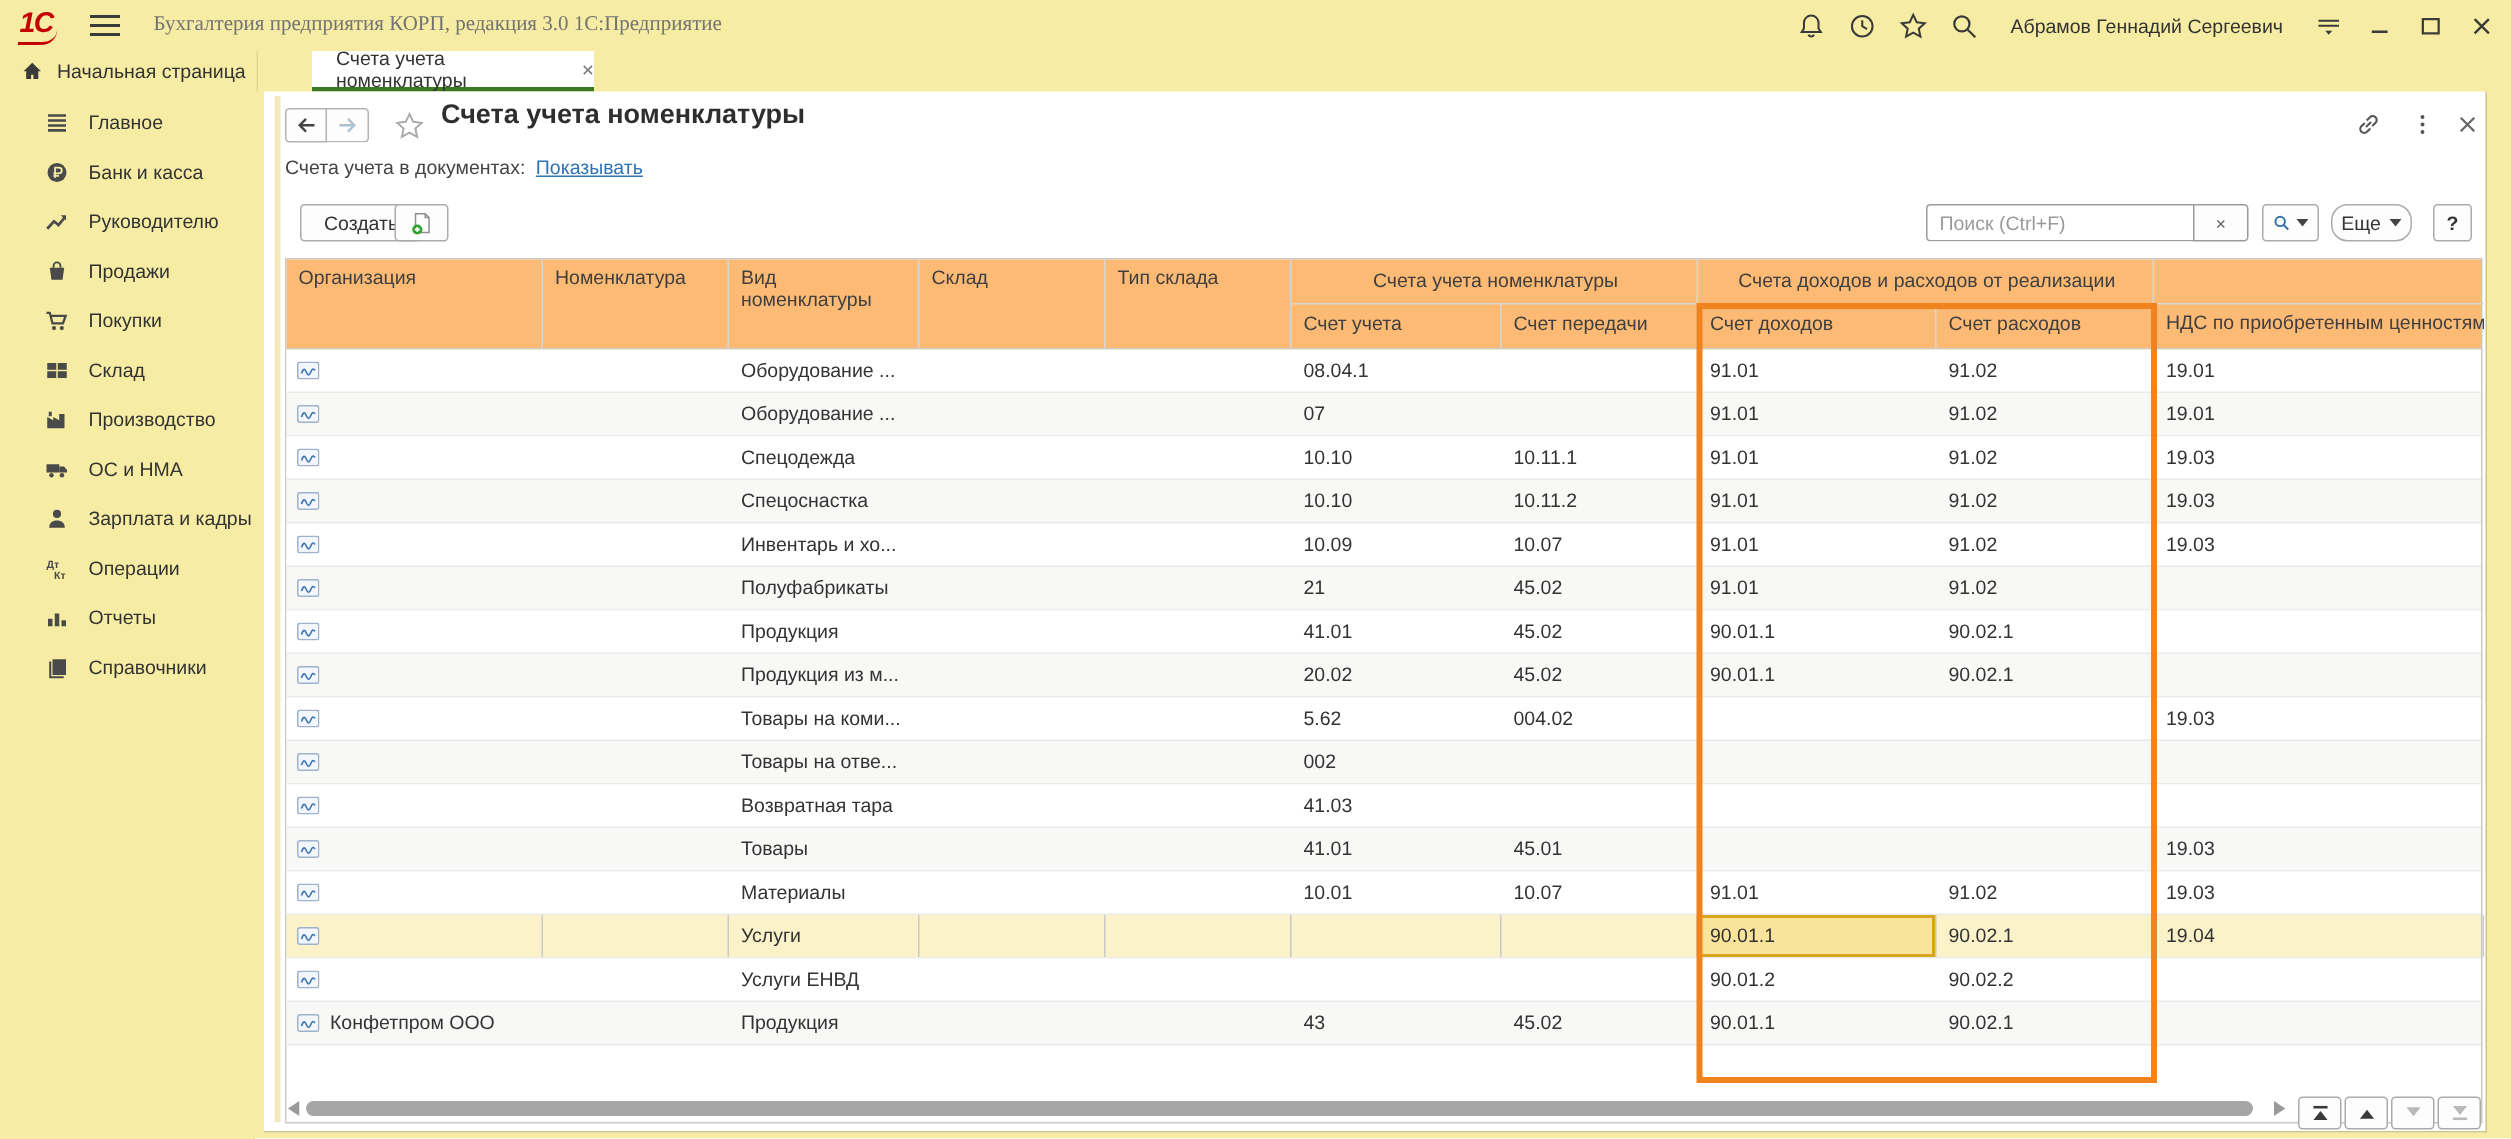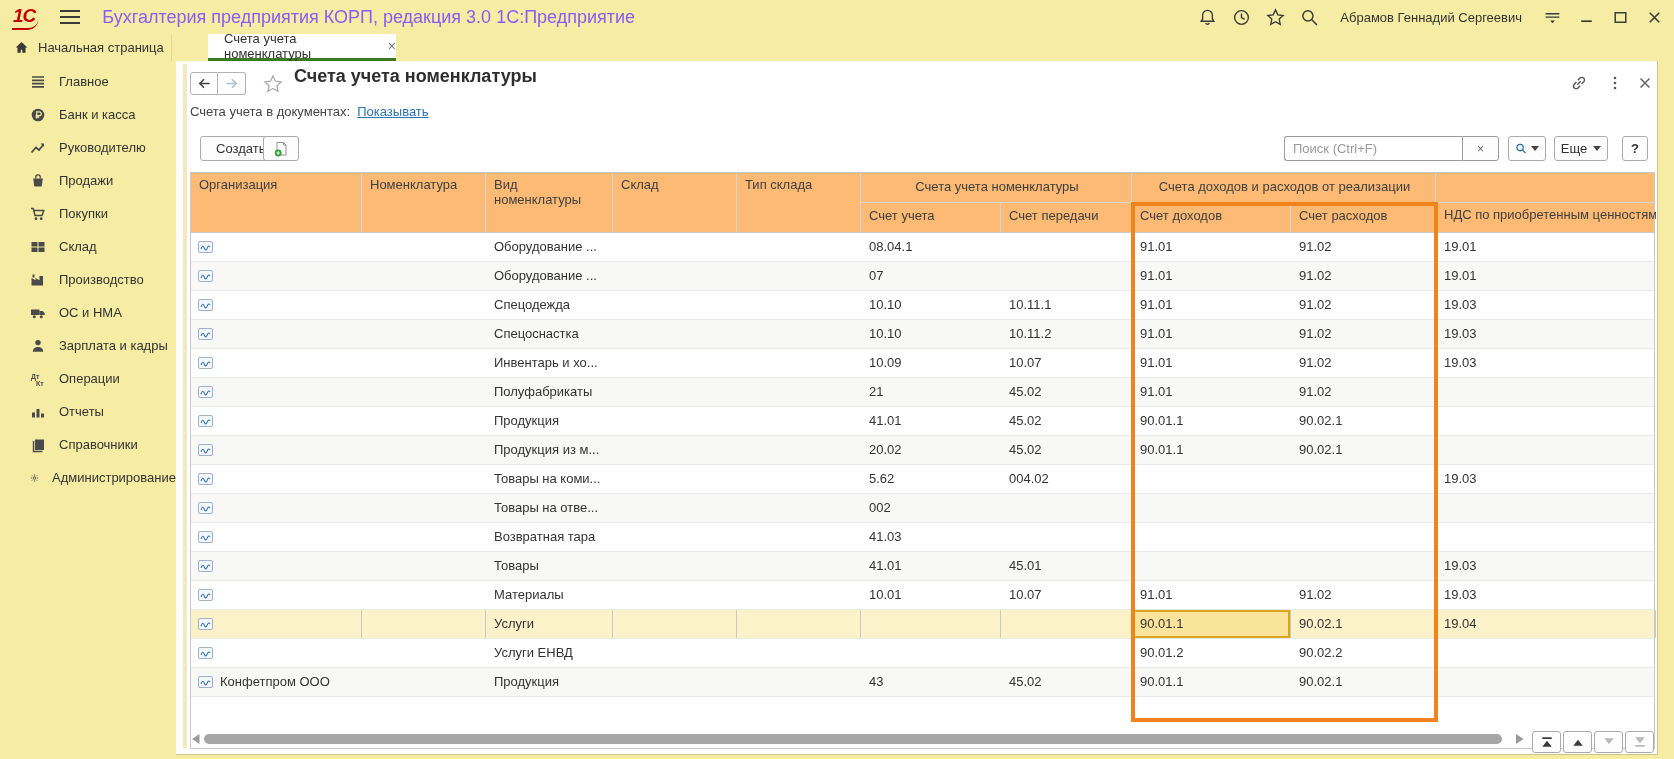--- a/index.html
+++ b/index.html
@@ -15,21 +15,21 @@
   body{width:1674px;height:759px;overflow:hidden;position:relative;
        font-family:"Liberation Sans",sans-serif;color:#333;}
   .screen{position:absolute;inset:0;background:var(--panel_yellow);}
 
   
   .topbar{position:absolute;left:0;top:0;width:1674px;height:34px;display:flex;align-items:center;}
   .logo{margin-left:12px;color:#C40000;font-weight:bold;font-style:italic;font-size:19px;letter-spacing:-1px;
         border-bottom:2px solid #C40000;border-radius:0 0 10px 0;padding:0 3px 1px 1px;}
   .burger{margin-left:22px;width:20px;display:flex;flex-direction:column;gap:4px;cursor:pointer;}
   .burger i{display:block;height:2px;background:#3A3A3A;}
-  .app-title{margin-left:22px;font-size:18px;color:#8b5cf6;}
+  .app-title{margin-left:22px;font-size:14px;color:#737373;font-family:Liberation Serif, serif;}
   .topbar-right{position:absolute;right:10px;top:0;height:34px;display:flex;align-items:center;gap:15px;}
   .tb-icon{width:19px;height:19px;display:inline-flex;cursor:pointer;}
   .tb-icon svg{width:100%;height:100%;}
   .user-name{font-size:13px;color:#333;margin:0 6px;}
 
   
   .tabbar{position:absolute;left:0;top:34px;width:1674px;height:27px;display:flex;gap:36px;}
   .tab{display:flex;align-items:center;font-size:13px;color:#333;box-sizing:border-box;cursor:pointer;}
   .tab-home{width:172px;padding-left:14px;gap:9px;border-right:1px solid #E3D88F;}
   .tab-home svg{width:15px;height:15px;}
@@ -76,21 +76,21 @@
   .search-wrap{position:absolute;left:1284px;top:136px;display:flex;height:25px;}
   .search-input{width:178px;height:25px;border:1px solid #9B9B9B;border-right:none;border-radius:3px 0 0 3px;
                 padding:0 8px;font-size:13px;color:#333;box-sizing:border-box;outline:none;
                 font-family:"Liberation Sans",sans-serif;}
   .search-input::placeholder{color:#9A9A9A;}
   .search-clear{width:37px;height:25px;border:1px solid #9B9B9B;border-radius:0 3px 3px 0;background:#FDFDFD;
                 color:#666;font-size:12px;display:flex;align-items:center;justify-content:center;cursor:pointer;box-sizing:border-box;}
   .btn-lens{position:absolute;left:1508px;top:136px;width:38px;gap:4px;}
   .btn-lens svg{width:15px;height:15px;}
   .caret{width:0;height:0;border-left:4px solid transparent;border-right:4px solid transparent;border-top:5px solid #444;}
-  .btn-more{position:absolute;left:1554px;top:136px;width:54px;gap:6px;}
+  .btn-more{position:absolute;left:1554px;top:136px;width:54px;gap:6px;border-radius:11px;}
   .btn-help{position:absolute;left:1622px;top:136px;width:26px;font-weight:bold;}
 
   
   .table-frame{position:absolute;left:190px;top:172px;width:1465px;height:577px;
                border:1px solid #C9C9C9;box-sizing:border-box;background:#fff;}
   .thead{display:grid;grid-template-columns:var(--cols);grid-template-rows:30px 29px;
          background:#fdba74;border-bottom:1px solid #C9C9C9;box-sizing:border-box;}
   .th{font-size:13px;color:#3F3F3F;padding:5px 6px 0 8px;border-right:1px solid #D6D6D6;
       overflow:hidden;line-height:1.15;box-sizing:border-box;cursor:pointer;}
   .h-org{grid-column:1;grid-row:1/3}.h-nom{grid-column:2;grid-row:1/3}
@@ -306,29 +306,20 @@
         <span class="side-label">Отчеты</span>
       </div>
       <div class="side-item">
         <span class="side-icon">
           <svg viewBox="0 0 16 16">
             <rect x="5" y="2.5" width="9" height="10.5" fill="#4A4A4A"></rect>
             <path d="M3.5 4v10.5h9" stroke="#4A4A4A" stroke-width="1.4" fill="none"></path>
           </svg>
         </span>
         <span class="side-label">Справочники</span>
-      </div>
-      <div class="side-item">
-        <span class="side-icon">
-          <svg viewBox="0 0 16 16">
-            <circle cx="8" cy="8" r="2.2" fill="none" stroke="#4A4A4A" stroke-width="1.6"></circle>
-            <path d="M8 1.5v2.3M8 12.2v2.3M1.5 8h2.3M12.2 8h2.3M3.4 3.4L5 5M11 11l1.6 1.6M12.6 3.4L11 5M5 11l-1.6 1.6" stroke="#4A4A4A" stroke-width="1.6"></path>
-          </svg>
-        </span>
-        <span class="side-label">Администрирование</span>
       </div>
     </div>
 
   <div class="content"></div>
   <div class="splitter"></div>
 
   <div class="nav-group">
     <span class="nav-btn">
         <svg viewBox="0 0 16 16">
           <path d="M13.5 8H3.5M7.5 3.5L3 8l4.5 4.5" stroke="#444" stroke-width="1.7" fill="none"></path>

